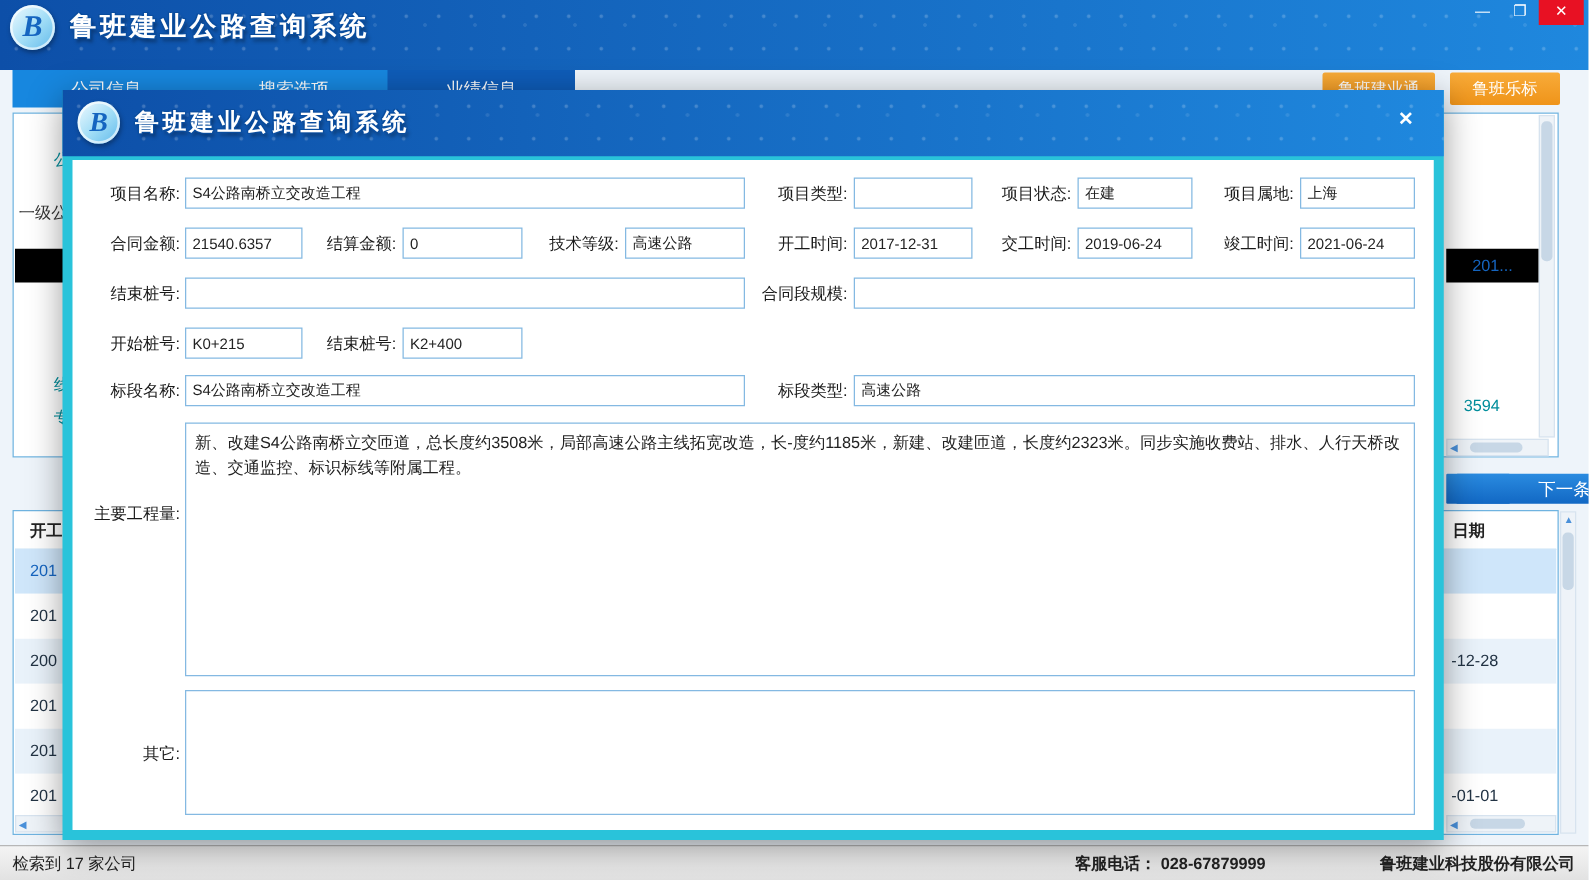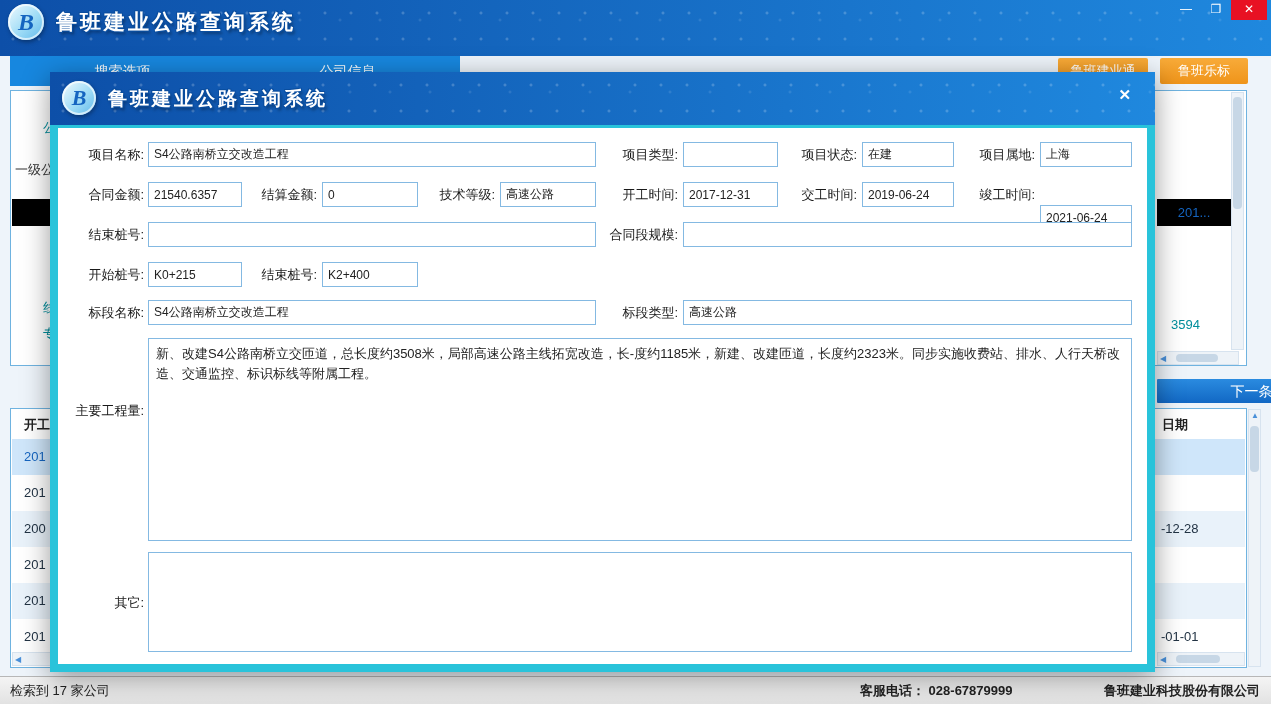--- a/index.html
+++ b/index.html
@@ -89,22 +89,23 @@
     </div>
     <div class="app-title">鲁班建业公路查询系统</div>
     <div class="win-controls">
       <div class="wbtn">—</div>
       <div class="wbtn">❐</div>
       <div class="wbtn close">✕</div>
     </div>
   </div>
 
   <div class="tabstrip">
+    <div class="tab">公司信息</div>
     <div class="tab">搜索选项</div>
-    <div class="tab">公司信息</div>
+    <div class="tab active">业绩信息</div>
   </div>
 
   <div class="btn-orange" style="left:1058px;width:90px;">鲁班建业通</div>
   <div class="btn-orange" style="left:1160px;width:88px;">鲁班乐标</div>
 
   <div class="panel" style="left:10px;top:90px;width:1237px;height:276px;">
     <span class="side-txt teal" style="left:4px;top:28px;">公路项</span>
     <span class="side-txt dark" style="left:4px;top:70px;">一级公</span>
     <div class="sel-strip" style="left:1px;top:108px;width:48px;height:27px;"></div>
     <div class="sel-strip" style="left:1146px;top:108px;width:74px;height:27px;text-align:center;">
@@ -198,21 +199,21 @@
       <input class="finput" style="left: 90px; top: 54px; width: 94px;" value="21540.6357">
       <span class="flabel" style="left:190px;top:54px;width:69px;">结算金额:</span>
       <input class="finput" style="left: 264px; top: 54px; width: 96px;" value="0">
       <span class="flabel" style="left:368px;top:54px;width:69px;">技术等级:</span>
       <input class="finput" style="left: 442px; top: 54px; width: 96px;" value="高速公路">
       <span class="flabel" style="left:545px;top:54px;width:75px;">开工时间:</span>
       <input class="finput" style="left: 625px; top: 54px; width: 95px;" value="2017-12-31">
       <span class="flabel" style="left:725px;top:54px;width:74px;">交工时间:</span>
       <input class="finput" style="left: 804px; top: 54px; width: 92px;" value="2019-06-24">
       <span class="flabel" style="left:898px;top:54px;width:79px;">竣工时间:</span>
-      <input class="finput" style="left: 982px; top: 54px; width: 92px; margin-top: 23px;" value="2021-06-24">
+      <input class="finput" style="left: 982px; top: 54px; width: 92px;" value="2021-06-24">
 
       <span class="flabel" style="left:8px;top:94px;width:78px;">结束桩号:</span>
       <input class="finput" style="left: 90px; top: 94px; width: 448px;" value="">
       <span class="flabel" style="left:535px;top:94px;width:85px;">合同段规模:</span>
       <input class="finput" style="left: 625px; top: 94px; width: 449px;" value="">
 
       <span class="flabel" style="left:8px;top:134px;width:78px;">开始桩号:</span>
       <input class="finput" style="left: 90px; top: 134px; width: 94px;" value="K0+215">
       <span class="flabel" style="left:190px;top:134px;width:69px;">结束桩号:</span>
       <input class="finput" style="left: 264px; top: 134px; width: 96px;" value="K2+400">

